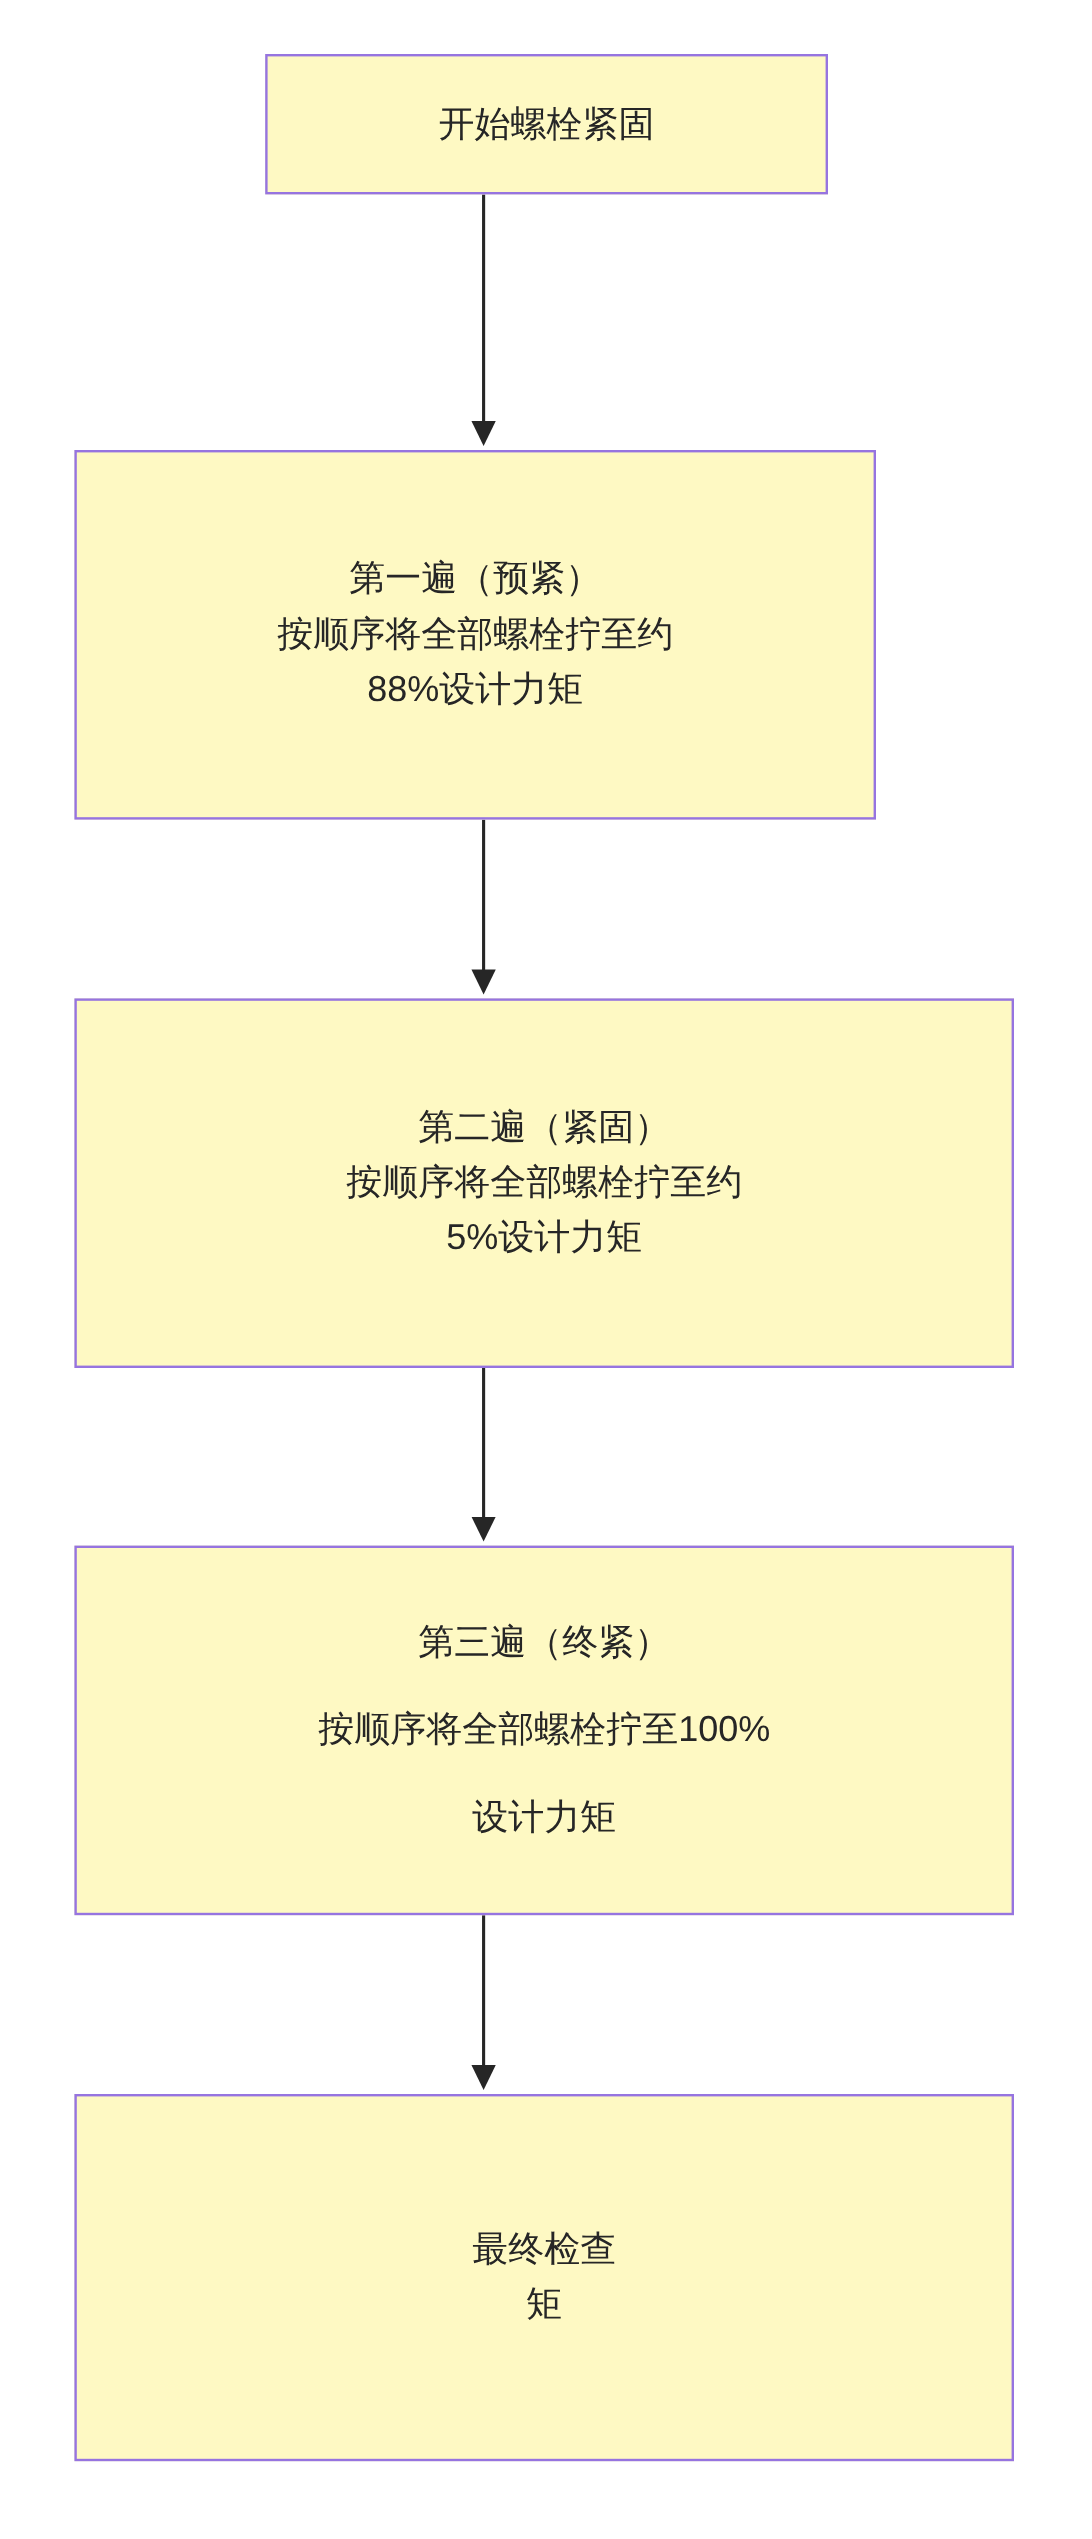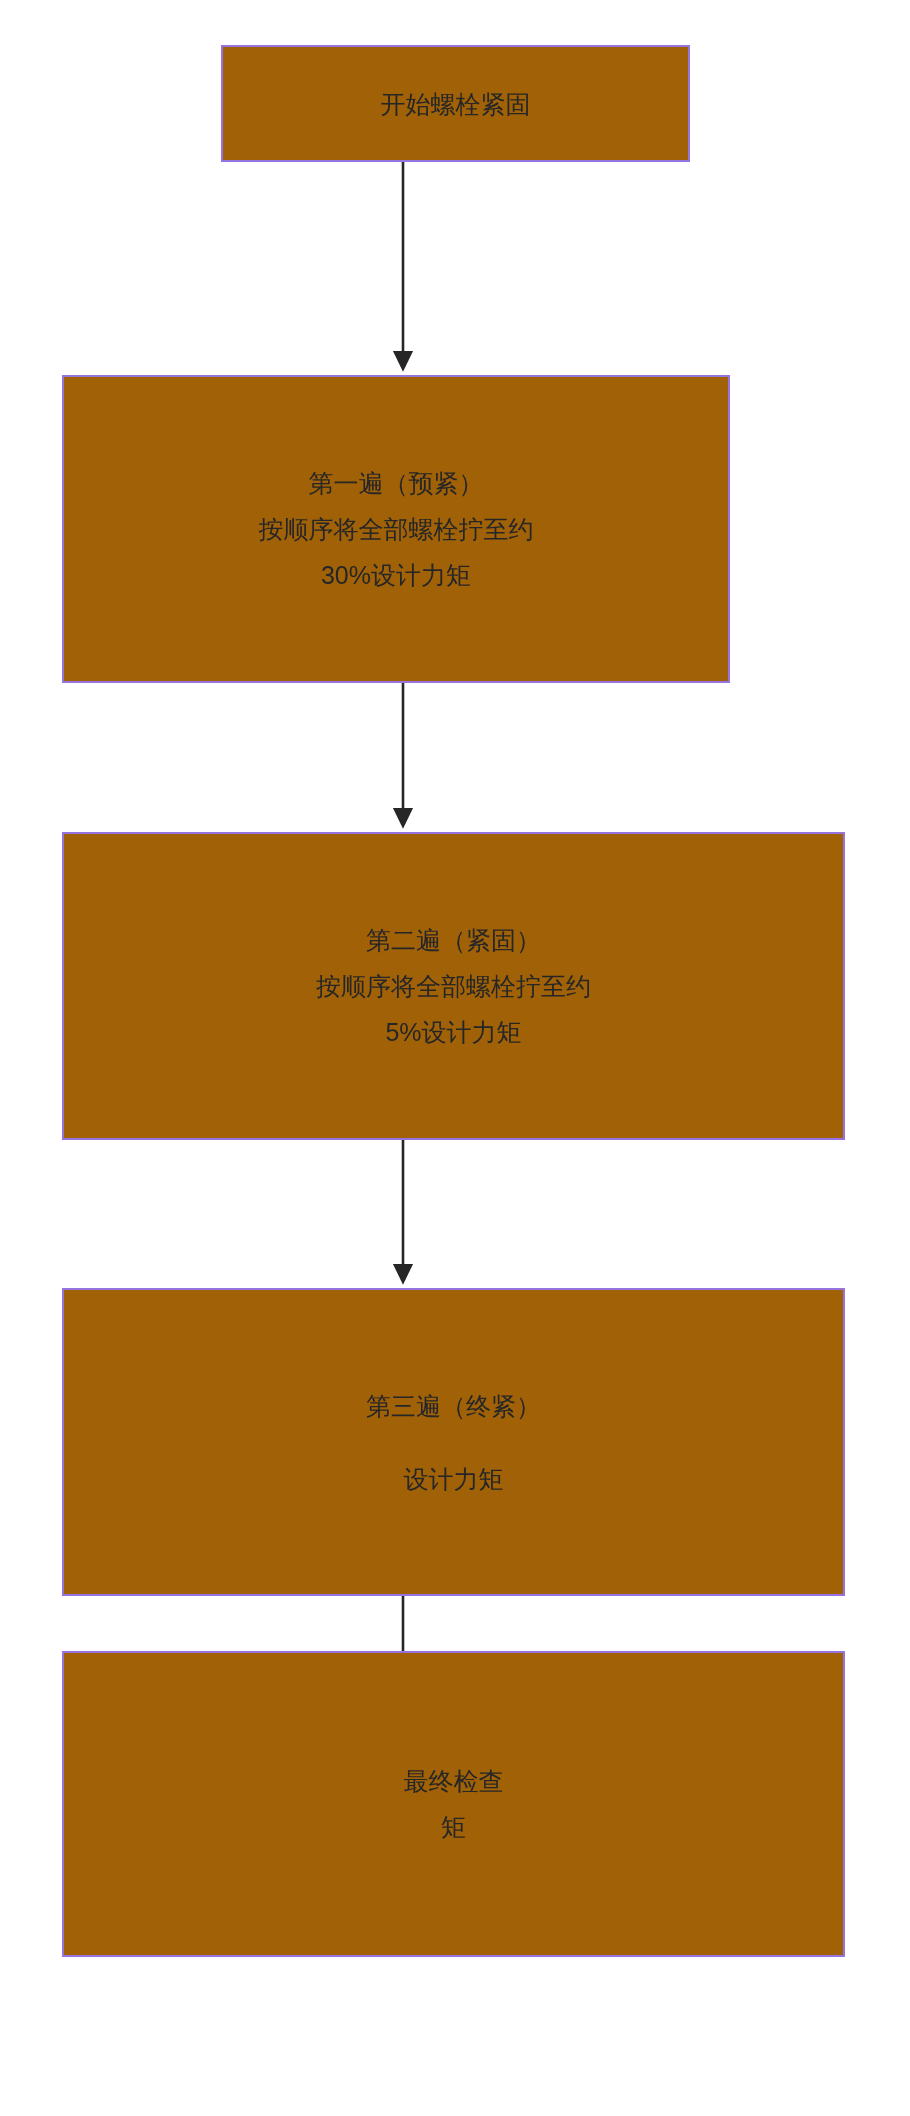--- a/index.html
+++ b/index.html
@@ -15,41 +15,41 @@
   }
   #flowchart {
     position: relative;
     width: 910px;
     height: 2116px;
     background: #FFFFFF;
   }
   .node {
     position: absolute;
     box-sizing: border-box;
-    background: #a16207;
+    background: #fef9c3;
     border: 2px solid #9674E0;
     display: flex;
     flex-direction: column;
     align-items: center;
     justify-content: center;
     color: #262626;
-    font-size: 25px;
+    font-size: 30px;
     line-height: 46px;
     text-align: center;
     white-space: nowrap;
   }
   .node .line {
     display: block;
   }
   
   .node-start  { left: 221px; top: 45px;   width: 469px; height: 117px; }
   .node-pass1  { left: 62px;  top: 375px;  width: 668px; height: 308px; }
   .node-pass2  { left: 62px;  top: 832px;  width: 783px; height: 308px; text-align: center; }
   .node-pass3  { left: 62px;  top: 1288px; width: 783px; height: 308px; gap: 27px; }
-  .node-final  { left: 62px;  top: 1651px; width: 783px; height: 306px; }
+  .node-final  { left: 62px;  top: 1745px; width: 783px; height: 306px; }
 
   .edge {
     position: absolute;
     left: 0;
     top: 0;
     width: 910px;
     height: 2116px;
     pointer-events: none;
   }
 </style>
@@ -72,31 +72,32 @@
     </g>
   </svg>
 
   <div class="node node-start">
     <span class="line">开始螺栓紧固</span>
   </div>
 
   <div class="node node-pass1">
     <span class="line">第一遍（预紧）</span>
     <span class="line">按顺序将全部螺栓拧至约</span>
-    <span class="line">30%设计力矩</span>
+    <span class="line">88%设计力矩</span>
   </div>
 
   <div class="node node-pass2">
     <span class="line">第二遍（紧固）</span>
     <span class="line">按顺序将全部螺栓拧至约</span>
     <span class="line">5%设计力矩</span>
   </div>
 
   <div class="node node-pass3">
     <span class="line">第三遍（终紧）</span>
+    <span class="line">按顺序将全部螺栓拧至100%</span>
     <span class="line">设计力矩</span>
   </div>
 
   <div class="node node-final">
     <span class="line">最终检查</span>
     <span class="line">矩</span>
   </div>
 
 </div>
 

